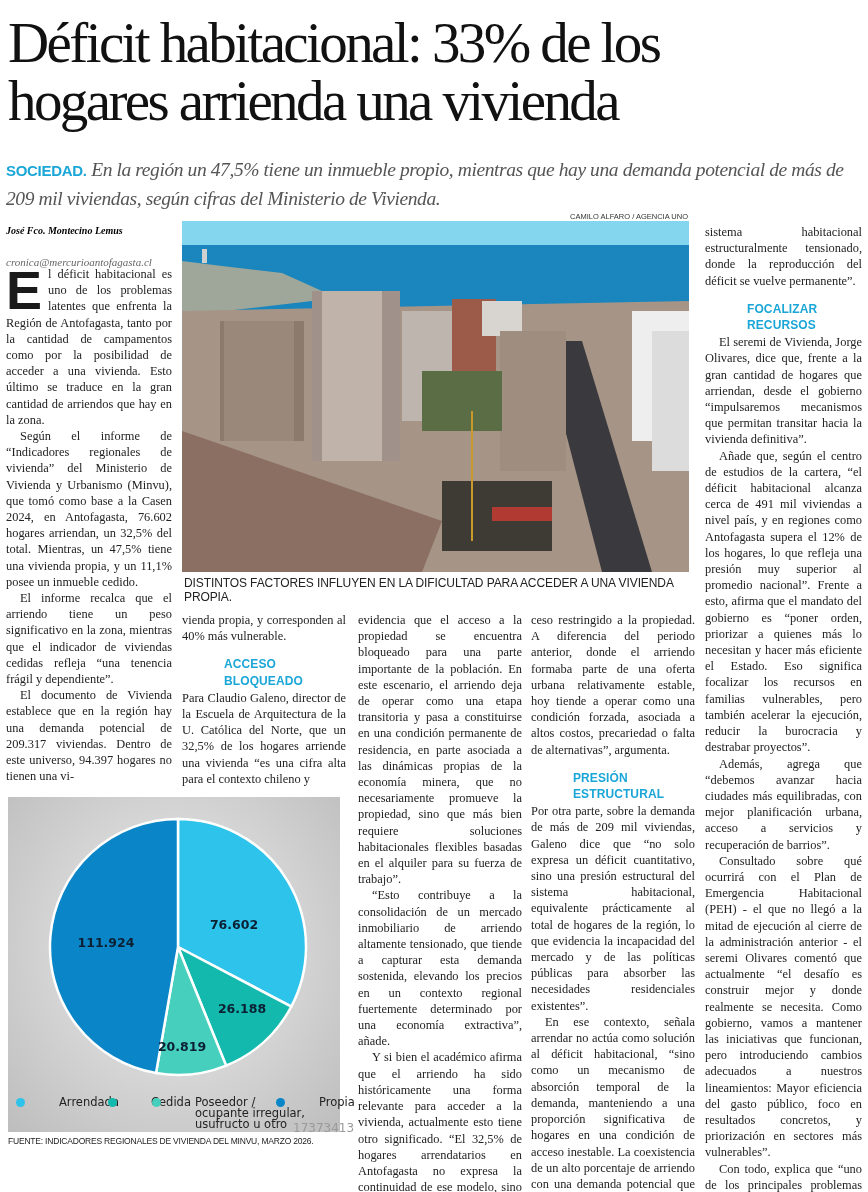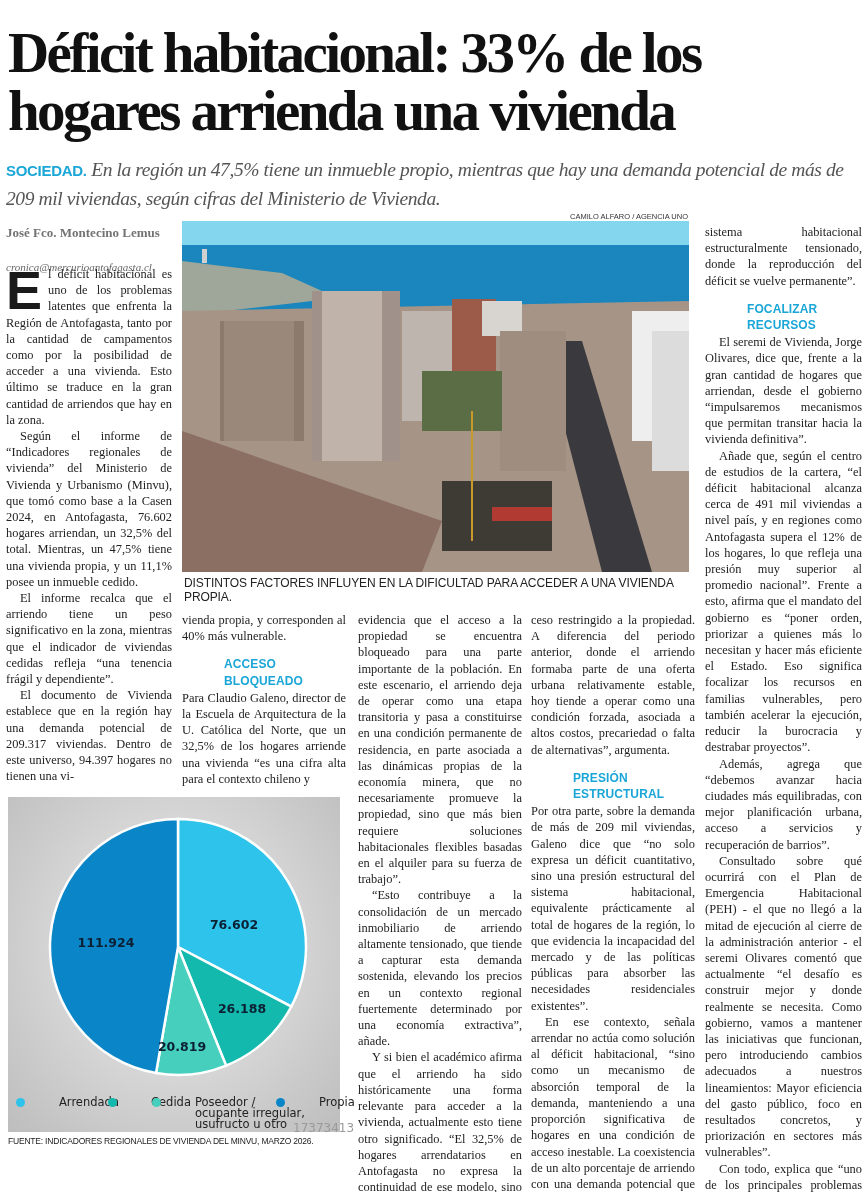--- a/index.html
+++ b/index.html
@@ -1,35 +1,35 @@
 <!DOCTYPE html>
 <html><head>
 <meta charset="utf-8">
 <style>
   * { box-sizing: border-box; margin: 0; padding: 0; }
   html, body { width: 868px; height: 1192px; background: #ffffff; overflow: hidden; }
   body { position: relative; font-family: "Liberation Serif", serif; color: #1a1a1a; }
 
   .headline {
-    position: absolute; left: 8px; top: 24px; width: 860px;
-    font-family: "Liberation Serif", serif; font-weight: bold;
+    position: absolute; left: 8px; top: 14px; width: 860px;
+    font-family: "Liberation Serif", serif; font-weight: normal;
     font-size: 57px; line-height: 58px; letter-spacing: -2.6px; color: #111;
   }
   .deck {
     position: absolute; left: 6px; top: 156px; width: 860px;
     font-family: "Liberation Serif", serif; font-style: italic;
     font-size: 19.5px; line-height: 28px; color: #555; letter-spacing: -0.4px;
   }
   .deck .kicker {
     font-family: "Liberation Sans", sans-serif; font-style: normal; font-weight: bold;
     color: #1ba6d8; font-size: 15px; letter-spacing: -0.3px;
   }
 
   .byline { position: absolute; left: 6px; top: 225px; width: 170px; }
-  .byline .author { font-weight: bold; font-size: 13px; color: #737373; }
+  .byline .author { font-weight: bold; font-size: 10px; color: #000000; font-style: italic; }
   .byline .email { font-style: italic; font-size: 11px; color: #666; margin-top: 20px; }
 
   .col { position: absolute; font-size: 12.4px; line-height: 16.2px; color: #222; text-align: justify; }
   .col p { text-indent: 14px; }
   .col p.noindent { text-indent: 0; }
   .col p + p { margin-top: 0; }
 
   .dropcap {
     float: left; font-family: "Liberation Sans", sans-serif; font-weight: bold;
     font-size: 54px; line-height: 44px; margin: 2px 6px 0 0; color: #1a1a1a;

